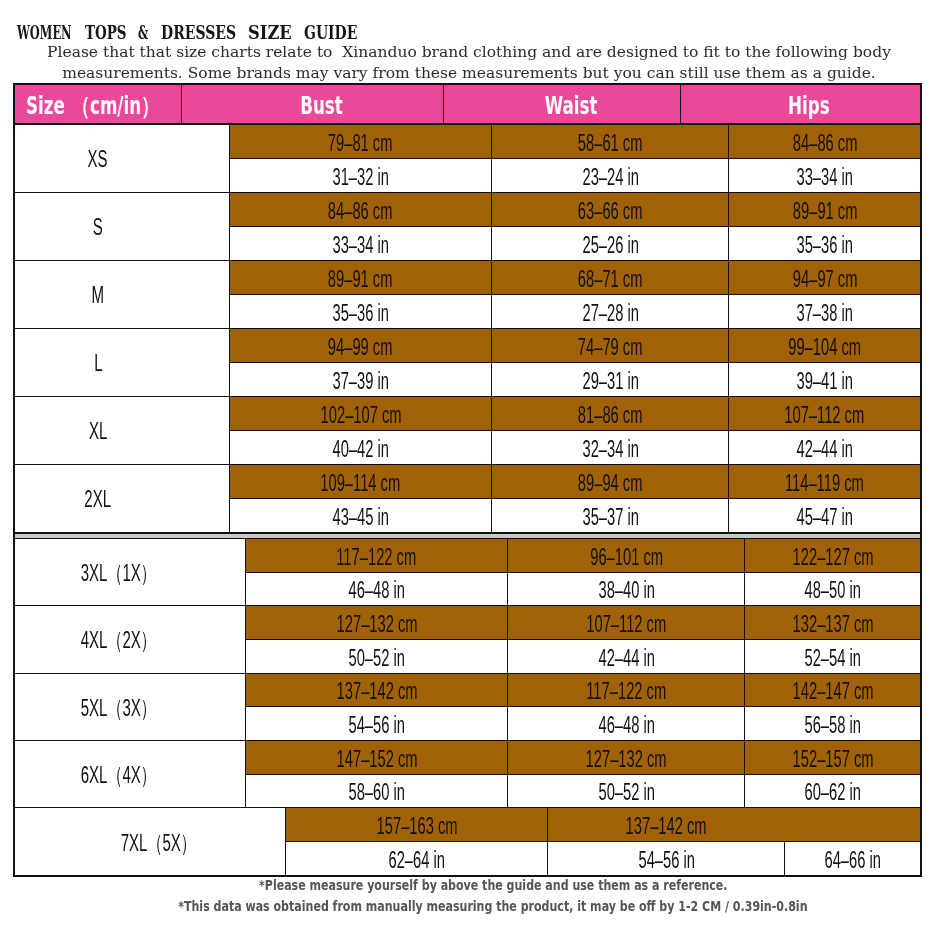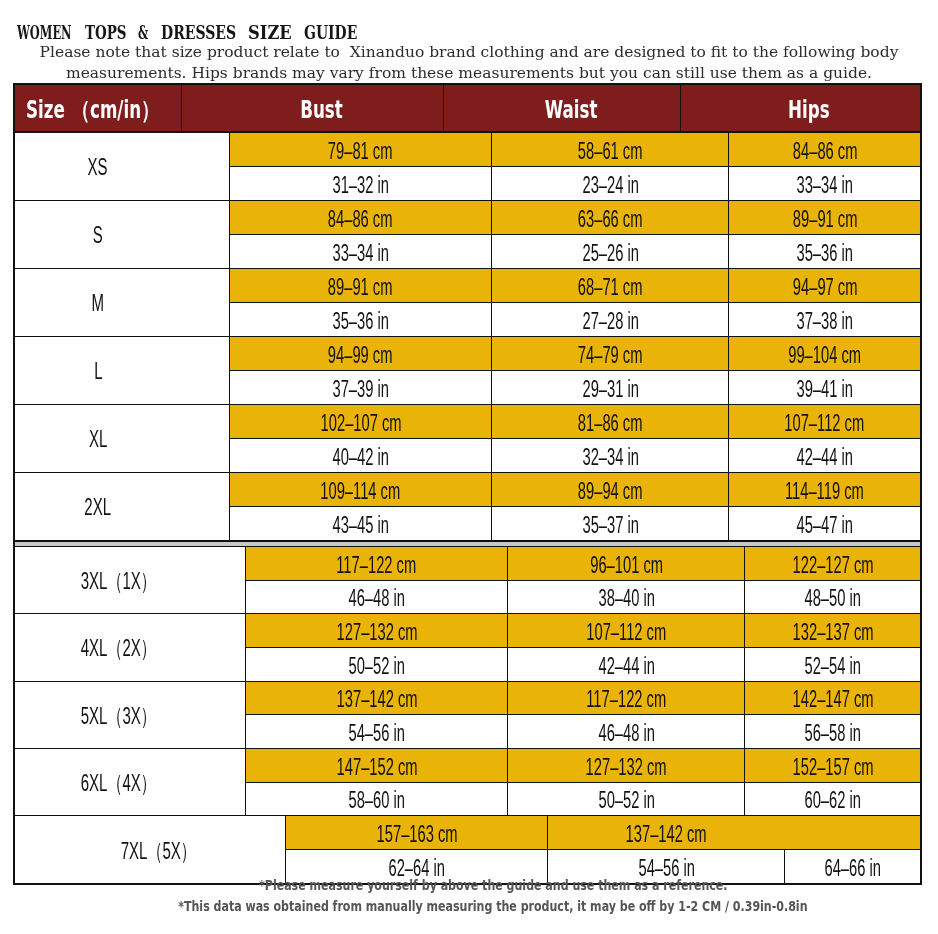--- a/index.html
+++ b/index.html
@@ -26,21 +26,21 @@
   .sub{position:absolute;left:0;width:938px;text-align:center;
        font-family:"DejaVu Serif",serif;font-size:15.5px;color:#2c2c2c;
        height:20px;line-height:20px;white-space:pre;}
   .sub1{top:42px;}
   .sub2{top:63px;}
 
   
   .tbl{position:absolute;left:13px;top:82.5px;width:909px;
        border:2px solid #111111;box-sizing:border-box;}
 
-  .hdr{display:flex;height:48px;background:#7f1d1d;
+  .hdr{display:flex;height:40px;background:#ec4899;
        border-bottom:2.2px solid #111111;box-sizing:border-box;}
   .hdr .c{display:flex;align-items:center;justify-content:center;box-sizing:border-box;
           padding-top:5px;padding-left:17px;}
   .hdr .c span{display:inline-block;transform:scaleX(0.774);transform-origin:center center;
                color:#ffffff;font-weight:bold;font-size:24px;white-space:nowrap;word-spacing:8px;
                font-family:"DejaVu Sans Condensed","DejaVu Sans",sans-serif;}
 
   .c0{width:166px;flex:none;}
   .hdr .c0{justify-content:flex-start;padding-left:11px;}
   .hdr .c0 span{word-spacing:1px;transform-origin:left center;}
@@ -51,21 +51,21 @@
   .grp{display:flex;height:68.0px;border-bottom:1.6px solid #111111;box-sizing:border-box;gap:48px;}
   .grp.lower{height:67.3px;padding-left:16px;}
   .grp.last{border-bottom:none;margin-left:40px;}
   .sizecell{display:flex;align-items:center;justify-content:center;box-sizing:border-box;padding-top:3px;}
   .grp.lower .sizecell{padding-left:8px;}
   .sizecell span{display:inline-block;transform:scaleX(0.645);transform-origin:center center;
                  font-size:23.3px;color:#111;white-space:nowrap;
                  font-family:"Liberation Sans",sans-serif;}
   .vals{flex:1;display:flex;flex-direction:column;}
   .vrow{flex:1;display:flex;box-sizing:border-box;}
-  .vrow.cm{background:#eab308;border-bottom:1.6px solid #111111;}
+  .vrow.cm{background:#a16207;border-bottom:1.6px solid #111111;}
   .vrow .v{display:flex;align-items:center;justify-content:center;box-sizing:border-box;padding-top:4px;}
   .vrow .v span{display:inline-block;transform:scaleX(0.632);transform-origin:center center;
                 font-size:23.3px;color:#111;white-space:nowrap;
                 font-family:"Liberation Sans",sans-serif;}
 
   .band{height:6.5px;background:#c8c8c8;box-sizing:border-box;
         border-top:1.7px solid #111111;border-bottom:1.7px solid #111111;}
 
   
   .foot{position:absolute;left:0;width:938px;text-align:center;color:#555555;
@@ -83,22 +83,22 @@
 
   <div class="title" id="page-title">
       <span>WOMEN</span>
       <span>TOPS</span>
       <span>&amp;</span>
       <span>DRESSES</span>
       <span>SIZE</span>
       <span>GUIDE</span>
     </div>
 
-  <div class="sub sub1">Please note that size product relate to  Xinanduo brand clothing and are designed to fit to the following body</div>
-  <div class="sub sub2">measurements. Hips brands may vary from these measurements but you can still use them as a guide.</div>
+  <div class="sub sub1">Please that that size charts relate to  Xinanduo brand clothing and are designed to fit to the following body</div>
+  <div class="sub sub2">measurements. Some brands may vary from these measurements but you can still use them as a guide.</div>
 
   <div class="tbl">
     <div class="hdr">
       <div class="c c0">
           <span>Size （cm/in）</span>
         </div>
       <div class="c c1">
           <span>Bust</span>
         </div>
       <div class="c c2">

